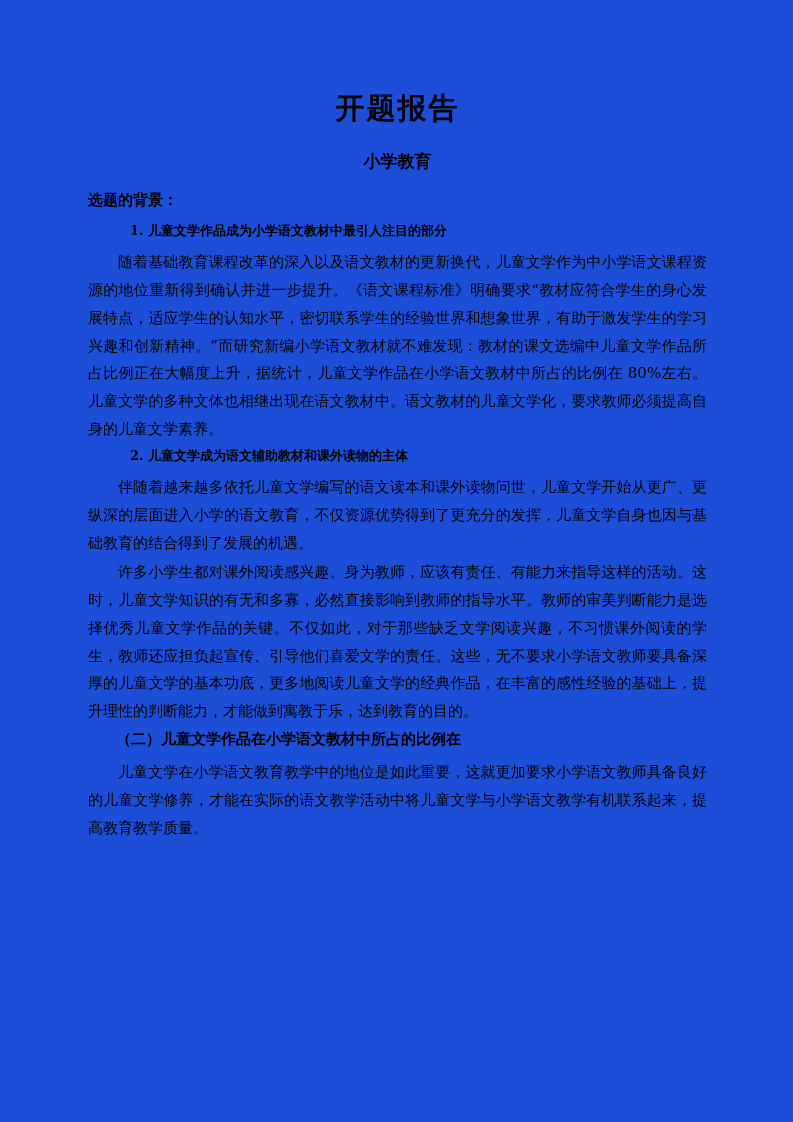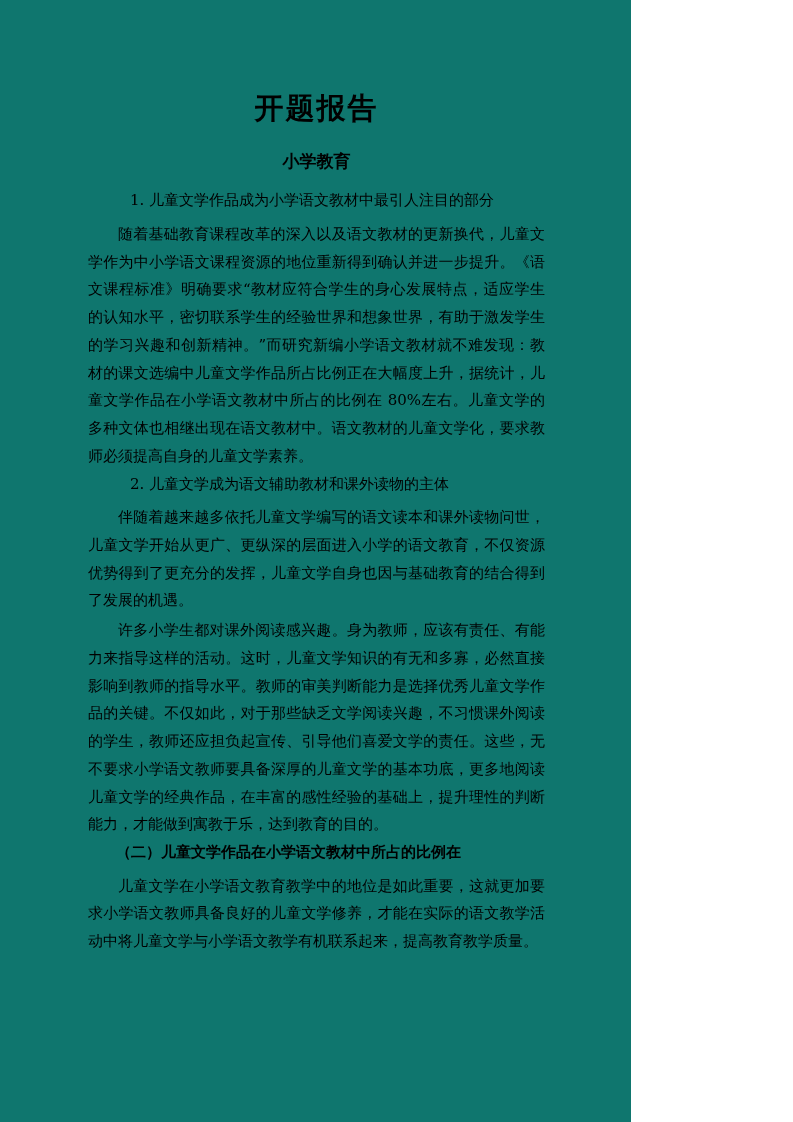--- a/index.html
+++ b/index.html
@@ -8,25 +8,25 @@
     background: #ffffff;
   }
   body {
     width: 793px;
     height: 1122px;
     font-family: "DejaVu Serif", "Liberation Serif", serif;
     color: #000000;
   }
   .page {
     position: relative;
-    width: 631px;
+    width: 793px;
     height: 1122px;
     box-sizing: border-box;
     padding: 62px 86px 60px 88px;
-    background: #0f766e;
+    background: #1d4ed8;
   }
   .doc-title {
     font-size: 29px;
     font-weight: bold;
     text-align: center;
     letter-spacing: 2px;
     margin: 28px 0 22px 0;
     line-height: 1.3;
   }
   .doc-subtitle {
@@ -56,42 +56,43 @@
     line-height: 1.5;
   }
   .h3 {
     font-size: 15px;
     font-weight: bold;
     margin: 0 0 9px 0;
     padding-left: 28px;
     line-height: 1.5;
   }
   .h4 {
-    font-size: 15px;
-    font-weight: normal;
+    font-size: 13px;
+    font-weight: bold;
     margin: 0 0 9px 0;
     padding-left: 42px;
     line-height: 1.5;
   }
   .para {
     font-size: 15px;
     line-height: 1.85;
     margin: 0 0 2px 0;
     text-indent: 2em;
     text-align: justify;
     text-justify: inter-ideograph;
   }
 </style>
 </head>
 <body>
 
 <div class="page">
   <div class="doc-title">开题报告</div>
   <div class="doc-subtitle">小学教育</div>
 
+  <div class="h2">选题的背景：</div>
   <div class="h4">1. 儿童文学作品成为小学语文教材中最引人注目的部分</div>
   <p class="para">随着基础教育课程改革的深入以及语文教材的更新换代，儿童文学作为中小学语文课程资源的地位重新得到确认并进一步提升。《语文课程标准》明确要求“教材应符合学生的身心发展特点，适应学生的认知水平，密切联系学生的经验世界和想象世界，有助于激发学生的学习兴趣和创新精神。”而研究新编小学语文教材就不难发现：教材的课文选编中儿童文学作品所占比例正在大幅度上升，据统计，儿童文学作品在小学语文教材中所占的比例在 80%左右。儿童文学的多种文体也相继出现在语文教材中。语文教材的儿童文学化，要求教师必须提高自身的儿童文学素养。</p>
   <div class="h4">2. 儿童文学成为语文辅助教材和课外读物的主体</div>
   <p class="para">伴随着越来越多依托儿童文学编写的语文读本和课外读物问世，儿童文学开始从更广、更纵深的层面进入小学的语文教育，不仅资源优势得到了更充分的发挥，儿童文学自身也因与基础教育的结合得到了发展的机遇。</p>
   <p class="para">许多小学生都对课外阅读感兴趣。身为教师，应该有责任、有能力来指导这样的活动。这时，儿童文学知识的有无和多寡，必然直接影响到教师的指导水平。教师的审美判断能力是选择优秀儿童文学作品的关键。不仅如此，对于那些缺乏文学阅读兴趣，不习惯课外阅读的学生，教师还应担负起宣传、引导他们喜爱文学的责任。这些，无不要求小学语文教师要具备深厚的儿童文学的基本功底，更多地阅读儿童文学的经典作品，在丰富的感性经验的基础上，提升理性的判断能力，才能做到寓教于乐，达到教育的目的。</p>
   <div class="h3">（二）儿童文学作品在小学语文教材中所占的比例在</div>
   <p class="para">儿童文学在小学语文教育教学中的地位是如此重要，这就更加要求小学语文教师具备良好的儿童文学修养，才能在实际的语文教学活动中将儿童文学与小学语文教学有机联系起来，提高教育教学质量。</p>
 </div>
 
 </body></html>

